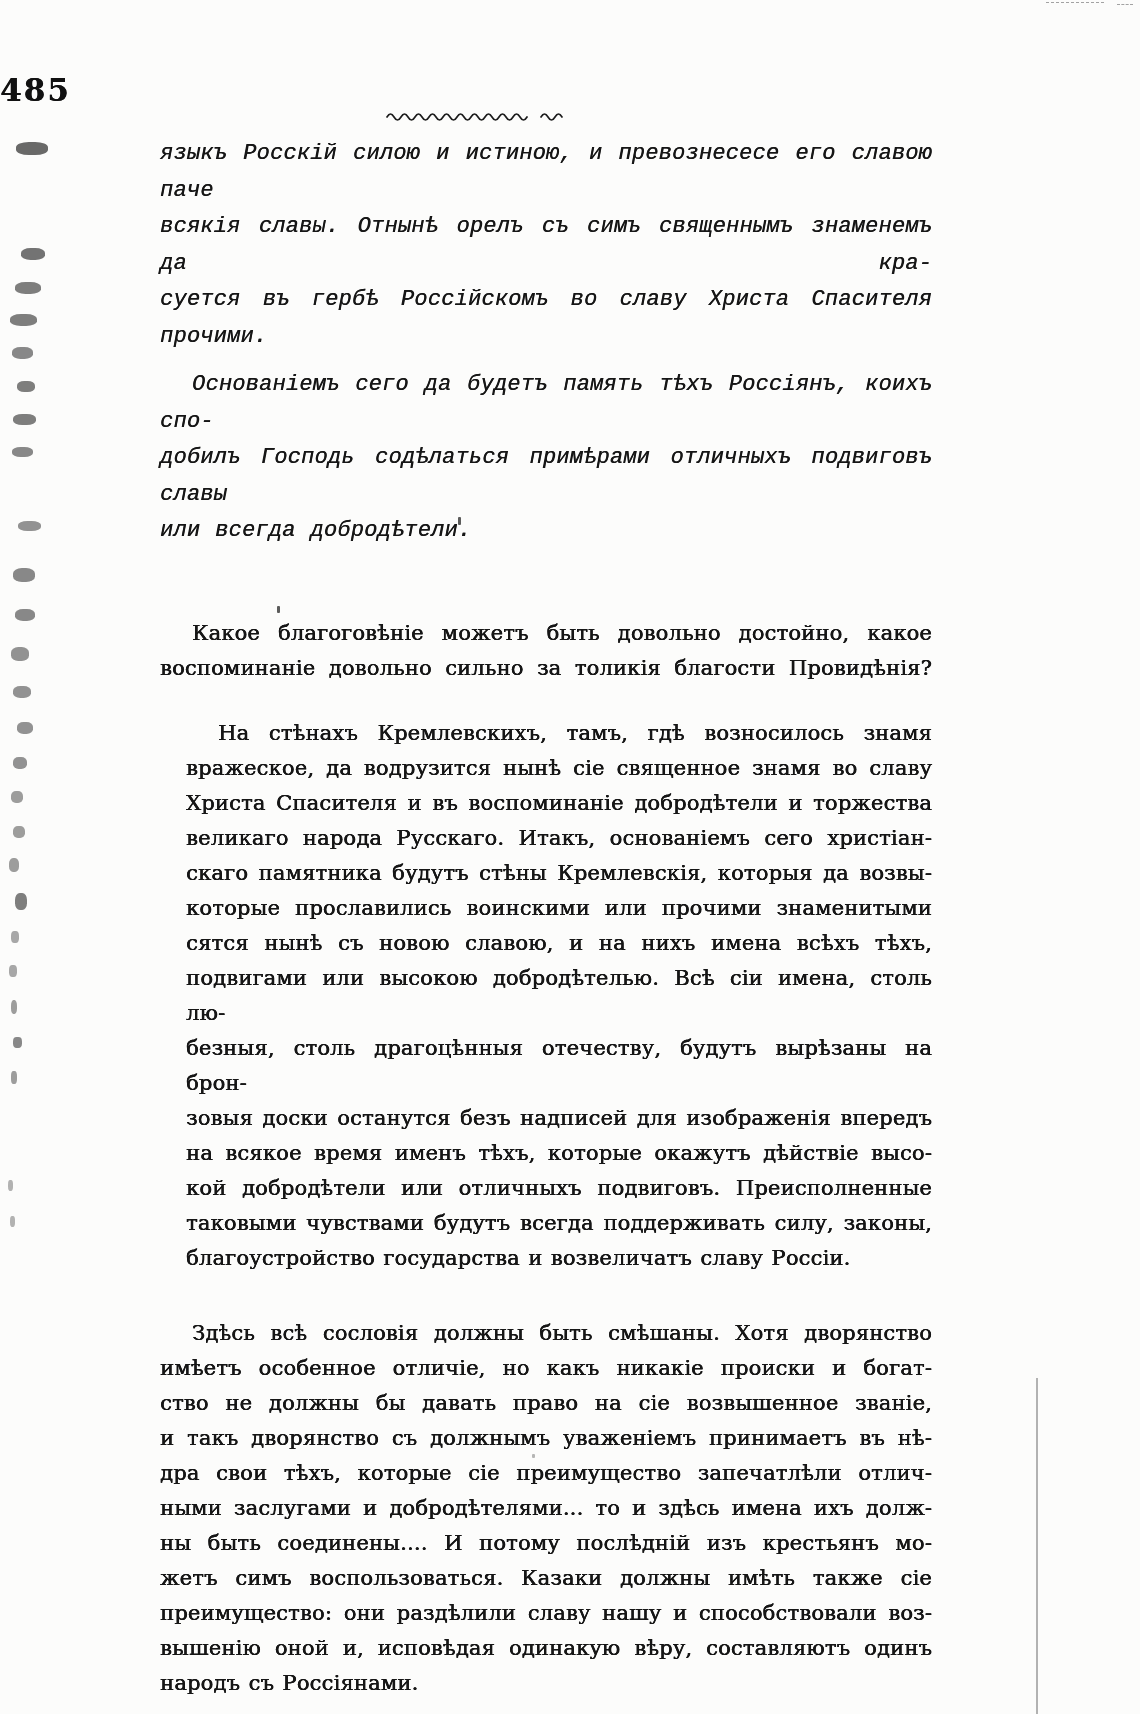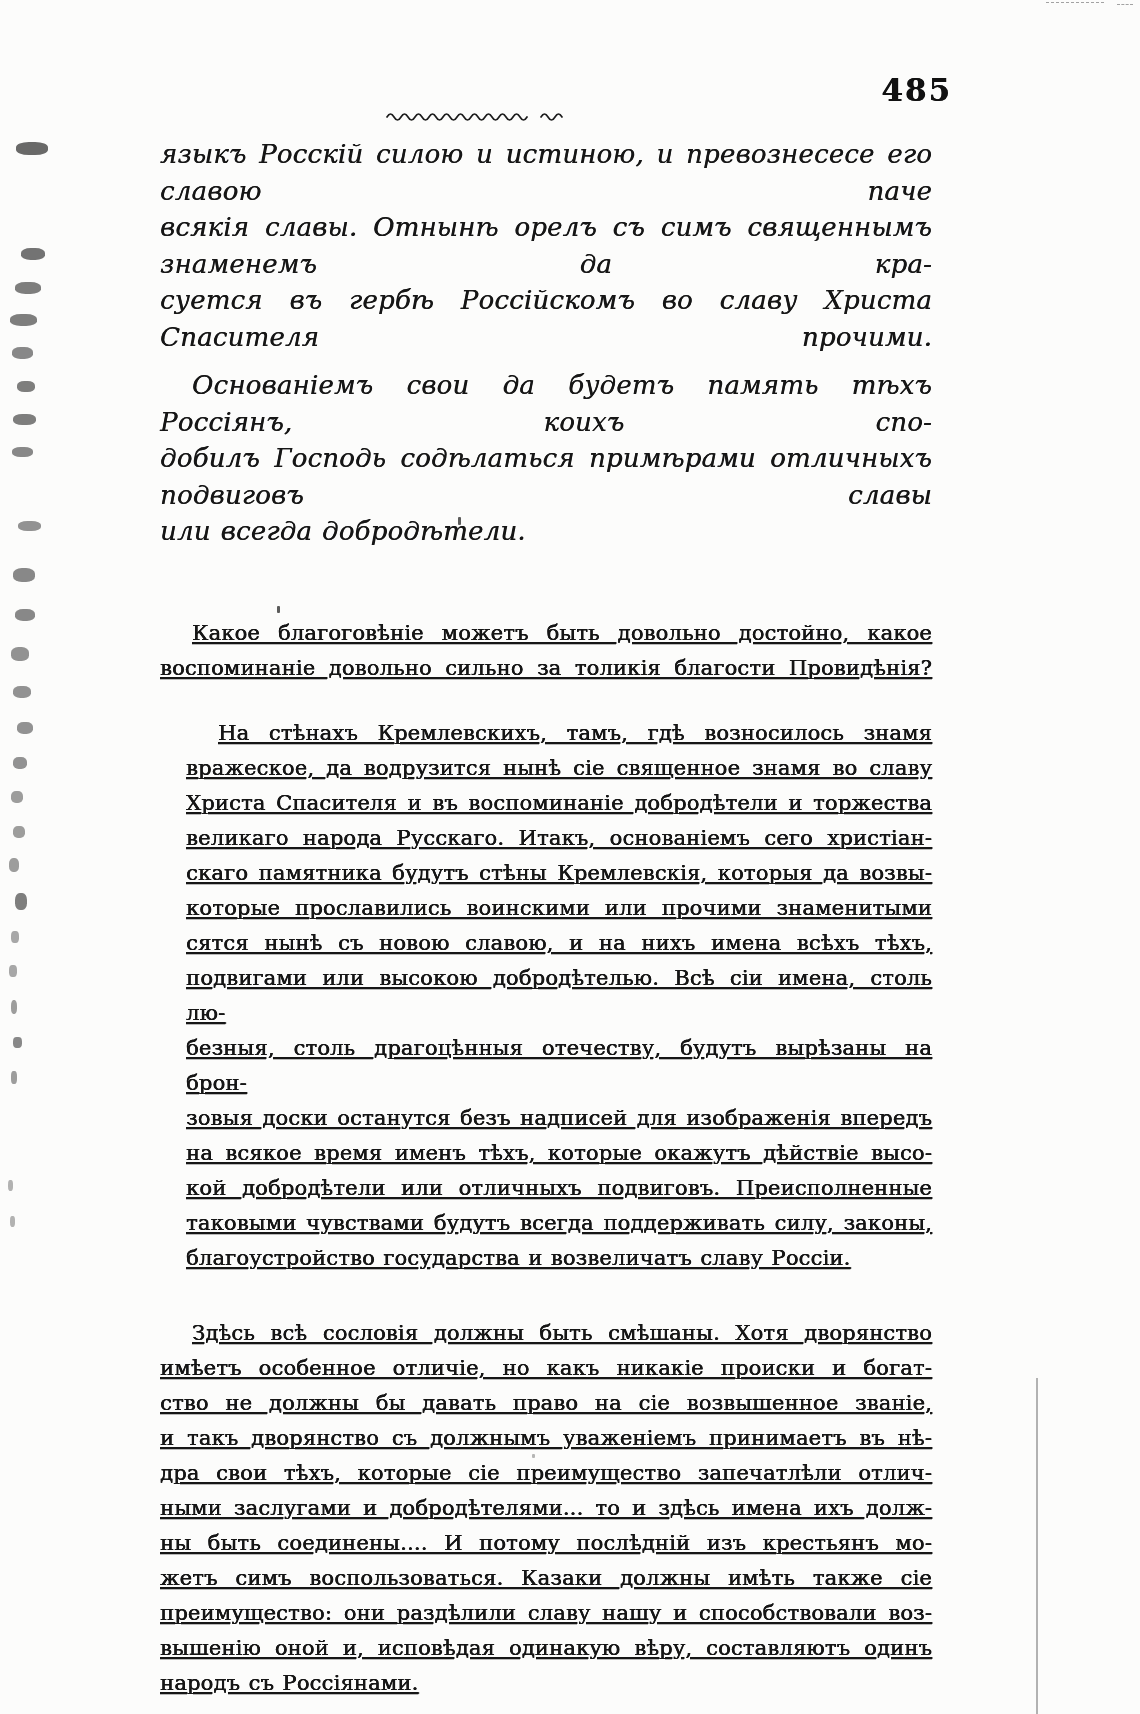--- a/index.html
+++ b/index.html
@@ -5,48 +5,49 @@
   html,body{margin:0;padding:0;}
   body{
     width:1140px;height:1714px;position:relative;overflow:hidden;
     background:#fcfcfb;
     font-family:"DejaVu Serif","Liberation Serif",serif;
     color:#161616;
   }
   .page{position:absolute;inset:0;}
 
   
-  .page-number-wrap{position:absolute;left:0;top:72px;width:952px;text-align:right;}
+  .page-number-wrap{position:absolute;left:0;top:72px;width:952px;text-align:left;}
   .page-number{
     display:inline-block;font-size:31px;font-weight:bold;letter-spacing:2px;color:#111;
     text-shadow:0.4px 0 0 currentColor;
   }
   .squiggle{display:block;margin:2px auto 0 auto;}
 
   
   .text-column{position:absolute;left:160px;top:136px;width:772px;}
   .para{margin:0;}
   .para .line{
     text-align:justify;text-align-last:justify;
     word-spacing:1.5px;
     white-space:normal;
   }
   .para .line.nojust{text-align-last:left;}
   .para.indent .line.first{text-indent:32px;}
-  .para.regular{margin-bottom:0;text-decoration:underline;}
+  .para.regular{margin-bottom:0;}
   .para.regular .line{
     font-size:21px;line-height:35px;
     letter-spacing:0.2px;
     text-shadow:0.45px 0 0 currentColor, 0 0.3px 0 currentColor;
   }
   .para.italic .line{
     font-style:italic;
-    font-size:26px;line-height:36.5px;
+    font-size:22px;line-height:36.5px;
     letter-spacing:0.2px;
     text-shadow:0.35px 0 0 currentColor;
+    font-family:Liberation Mono, monospace;
   }
   .para.p1{margin-bottom:12px;}
   .para.p2{margin-bottom:66px;}
   .para.p3{margin-bottom:30px;}
   .para.p4{margin-bottom:40px;margin-left:26px;}
 
   
   .sm{position:absolute;background:#2b2b2b;opacity:.6;border-radius:40%;
       filter:blur(.5px);display:block;}
   .speck{position:absolute;background:#333;border-radius:1px;opacity:.8;display:block;}
@@ -71,21 +72,21 @@
   </div>
 
   
   <div class="text-column">
       <div class="para italic p1">
         <div class="line first">языкъ Росскій силою и истиною, и превознесесе его славою паче</div>
         <div class="line">всякія славы. Отнынѣ орелъ съ симъ священнымъ знаменемъ да кра-</div>
         <div class="line">суется въ гербѣ Россійскомъ во славу Христа Спасителя прочими.</div>
       </div>
       <div class="para italic indent p2">
-        <div class="line first">Основаніемъ свои да будетъ память тѣхъ Россіянъ, коихъ спо-</div>
+        <div class="line first">Основаніемъ сего да будетъ память тѣхъ Россіянъ, коихъ спо-</div>
         <div class="line">добилъ Господь содѣлаться примѣрами отличныхъ подвиговъ славы</div>
         <div class="line nojust">или всегда добродѣтели.</div>
       </div>
       <div class="para regular indent p3">
         <div class="line first">Какое благоговѣніе можетъ быть довольно достойно, какое</div>
         <div class="line">воспоминаніе довольно сильно за толикія благости Провидѣнія?</div>
       </div>
       <div class="para regular indent p4">
         <div class="line first">На стѣнахъ Кремлевскихъ, тамъ, гдѣ возносилось знамя</div>
         <div class="line">вражеское, да водрузится нынѣ сіе священное знамя во славу</div>

